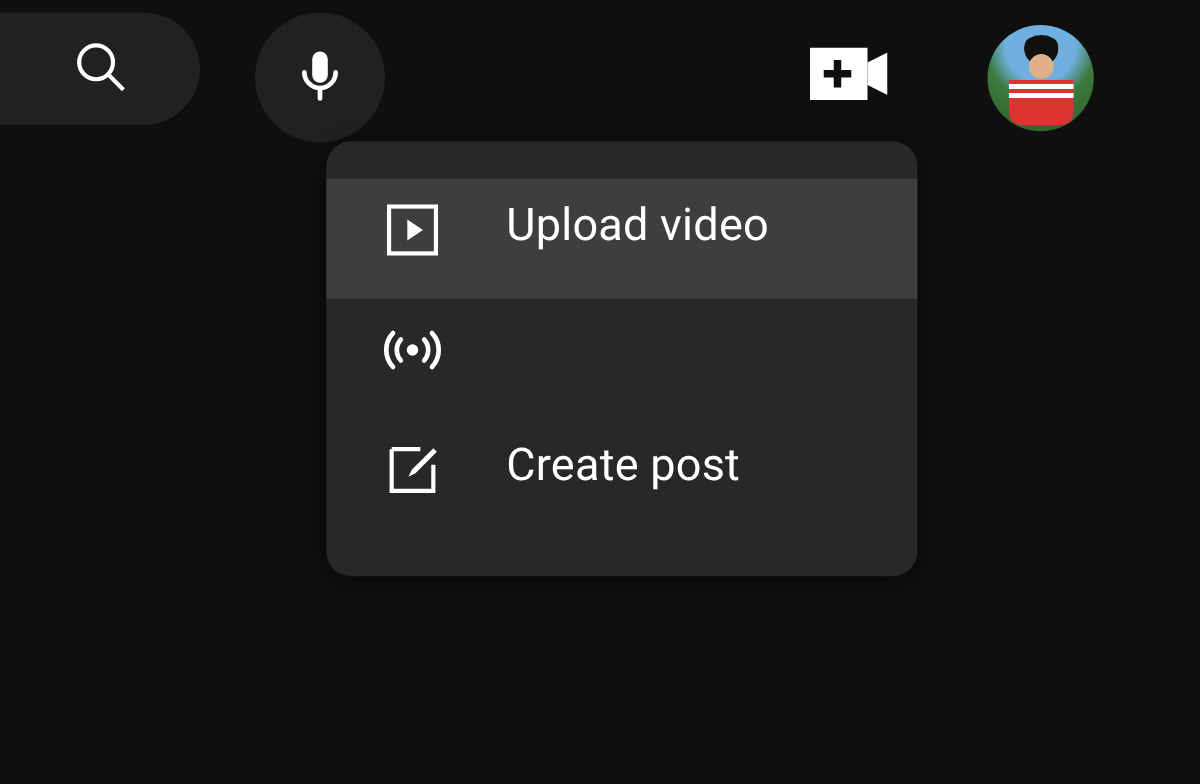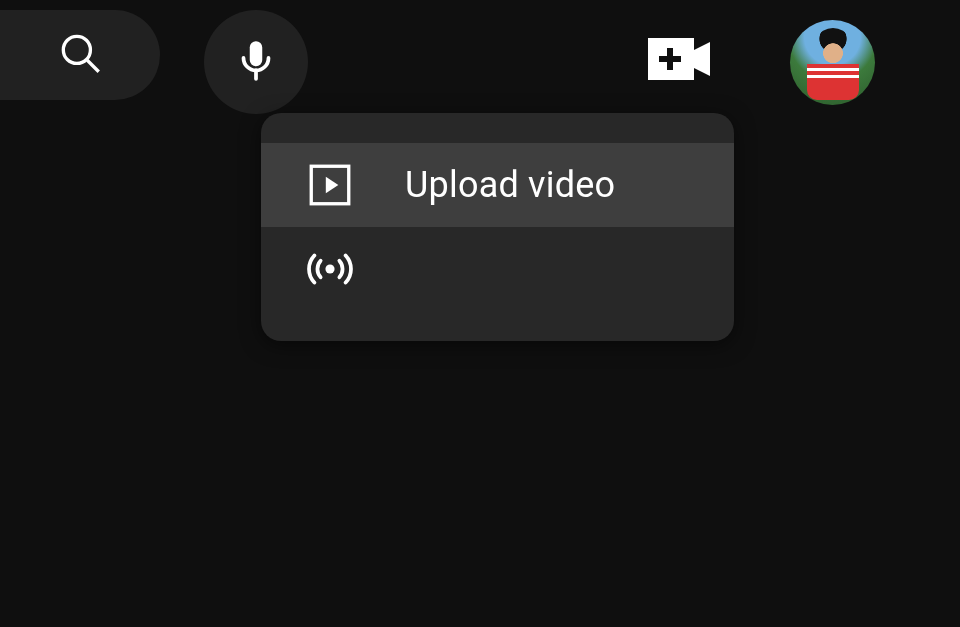--- a/index.html
+++ b/index.html
@@ -87,23 +87,22 @@
     left: 261px;
     width: 473px;
     background: #282828;
     border-radius: 20px;
     overflow: hidden;
     box-shadow: 0 4px 20px rgba(0,0,0,0.5);
     padding: 30px 0;
   }
   .menu-item {
     display: flex;
-    align-items: center;
-    height: 84px;
-    padding: 0 44px;
+    height: 96px;
+    padding: 16px 44px;
     cursor: pointer;
   }
   .menu-item.hl { background: #3e3e3e; }
   .menu-item .mi-icon {
     width: 50px;
     height: 50px;
     flex-shrink: 0;
     display: flex;
     align-items: center;
     justify-content: center;
@@ -169,14 +168,25 @@
       <svg viewBox="0 0 24 24" fill="none" stroke="#fff" stroke-width="1.8" stroke-linecap="round">
         <circle cx="12" cy="12" r="2.2" fill="#fff" stroke="none"></circle>
         <path d="M7.5 8 A6 6 0 0 0 7.5 16"></path>
         <path d="M16.5 8 A6 6 0 0 1 16.5 16"></path>
         <path d="M4.5 5.5 A9.5 9.5 0 0 0 4.5 18.5"></path>
         <path d="M19.5 5.5 A9.5 9.5 0 0 1 19.5 18.5"></path>
       </svg>
     </span>
   </div>
 
+  <div class="menu-item">
+    <span class="mi-icon">
+      <svg viewBox="0 0 24 24" fill="none" stroke="#fff" stroke-width="1.6">
+        <path d="M4 4 H16 V6" stroke="none"></path>
+        <path d="M4 4 H15"></path>
+        <path d="M4 4 V20 H20 V10"></path>
+        <path d="M20 4 L12 12 L11 14 L13 13 L21 5 Z" fill="#fff" stroke="#fff" stroke-width="0.5"></path>
+      </svg>
+    </span>
+    <span class="mi-label">Create post</span>
+  </div>
 
 </div>
 
 </body></html>

